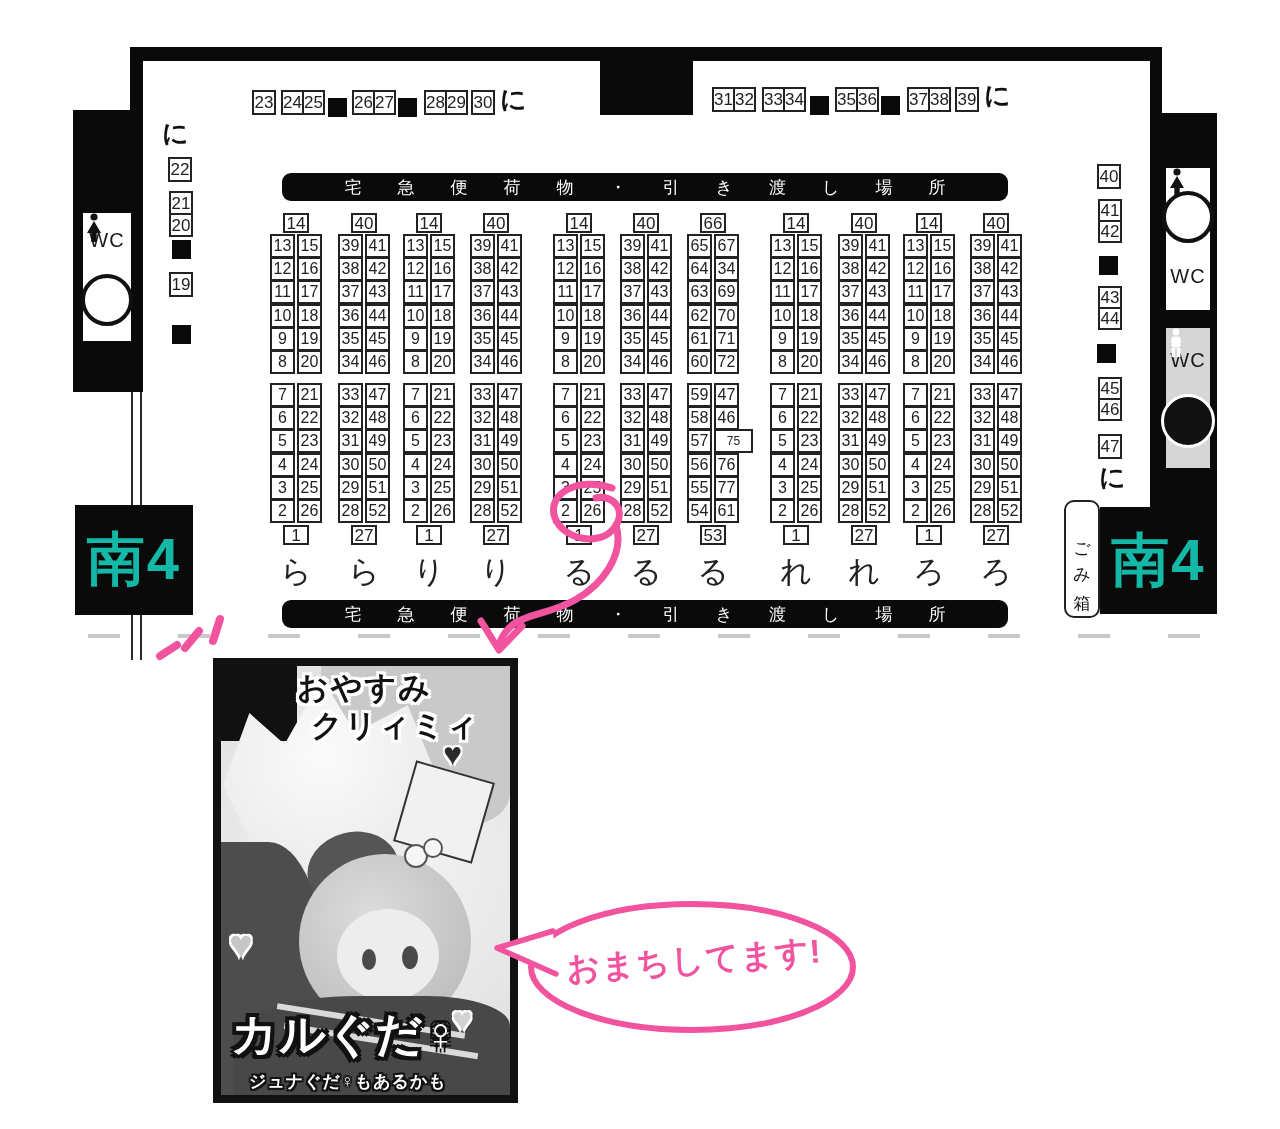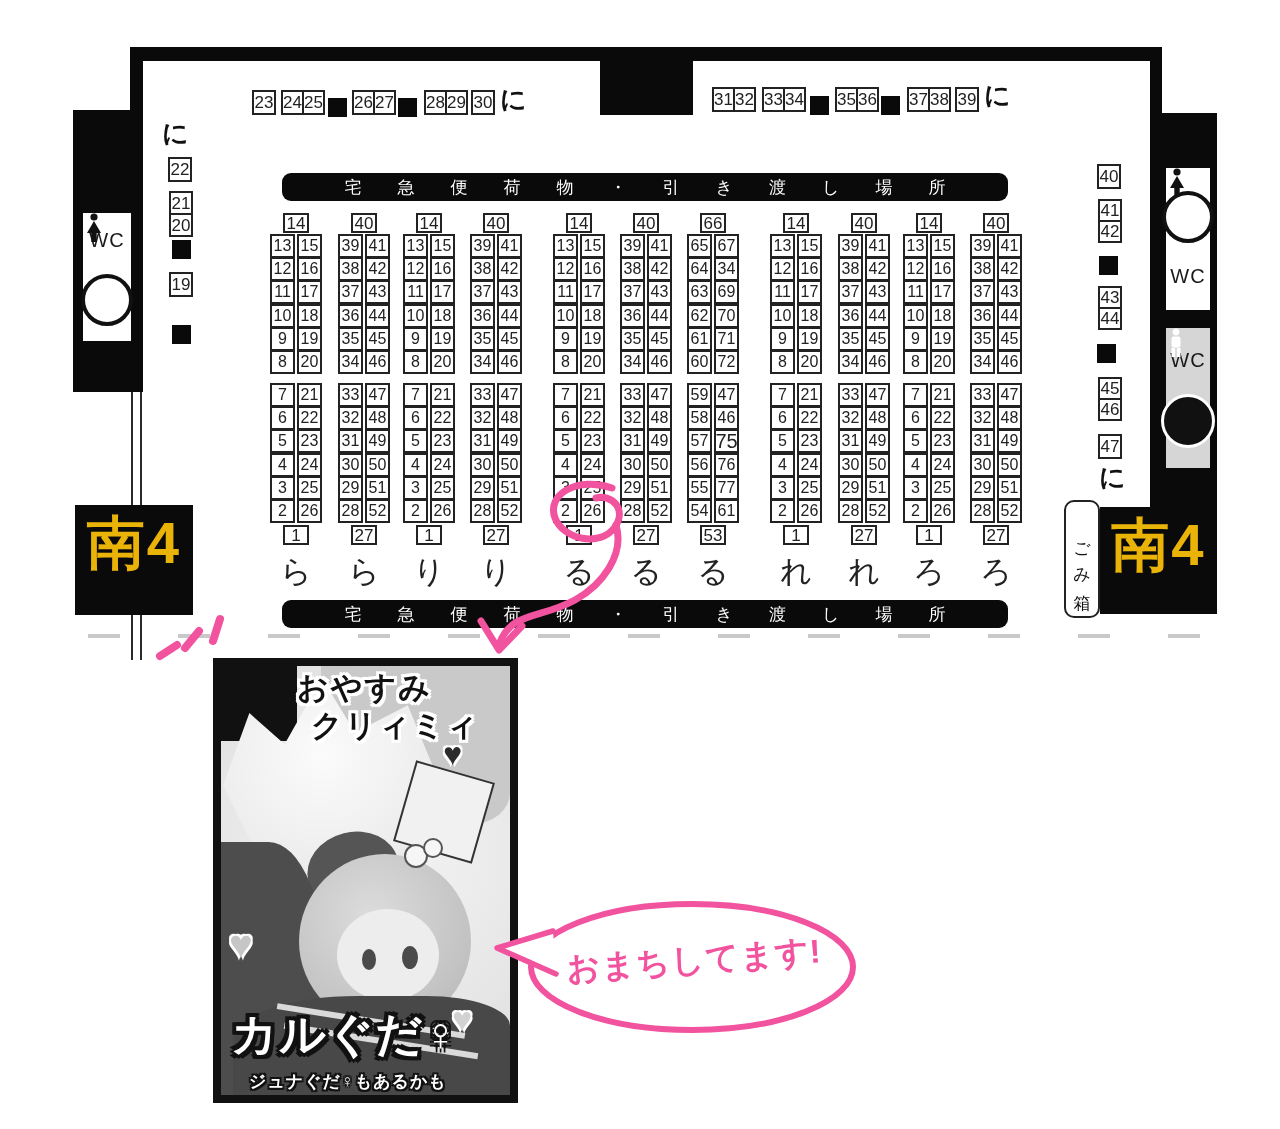--- a/index.html
+++ b/index.html
@@ -9,21 +9,21 @@
   .wall{position:absolute;background:#0a0a0a;}
   .seat{position:absolute;box-sizing:border-box;border:2px solid #222;background:#fff;
         display:flex;align-items:center;justify-content:center;
         font-size:17px;color:#222;line-height:1;}
   .pillar{position:absolute;width:19px;height:19px;background:#0a0a0a;}
   .entr{position:absolute;font-size:26px;font-weight:700;color:#111;}
   .rowletter{position:absolute;font-size:31px;color:#222;text-align:center;width:52px;}
   .banner{position:absolute;height:28px;background:#0a0a0a;border-radius:9px;color:#fff;
           display:flex;align-items:center;justify-content:center;font-size:17px;
           letter-spacing:36px;text-indent:36px;white-space:nowrap;overflow:hidden;}
-  .hallbox{position:absolute;background:#0a0a0a;color:#eab308;display:flex;align-items:flex-start;
+  .hallbox{position:absolute;background:#0a0a0a;color:#14b8a6;display:flex;align-items:center;
            justify-content:center;font-size:58px;font-weight:900;letter-spacing:2px;}
   .wcroom{position:absolute;display:flex;flex-direction:column;align-items:center;
           justify-content:center;gap:22px;}
   .wctext{font-size:20px;color:#1a1a1a;letter-spacing:1px;font-weight:400;}
   .personcircle{width:52px;height:52px;border-radius:50%;border:4px solid #111;background:#fff;
                 display:flex;align-items:center;justify-content:center;}
   .trash{position:absolute;box-sizing:border-box;border:2px solid #222;border-radius:10px;
          background:#fff;writing-mode:vertical-rl;text-orientation:upright;
          display:flex;align-items:center;justify-content:center;font-size:17px;color:#111;
          letter-spacing:6px;}
@@ -339,21 +339,21 @@
       <div class="seat" style="left: 714px; top: 303.6px; width: 25px; height: 24px; font-size: 16px;">70</div>
       <div class="seat" style="left: 687px; top: 326.8px; width: 25px; height: 24px; font-size: 16px;">61</div>
       <div class="seat" style="left: 714px; top: 326.8px; width: 25px; height: 24px; font-size: 16px;">71</div>
       <div class="seat" style="left: 687px; top: 350px; width: 25px; height: 24px; font-size: 16px;">60</div>
       <div class="seat" style="left: 714px; top: 350px; width: 25px; height: 24px; font-size: 16px;">72</div>
       <div class="seat" style="left: 687px; top: 383px; width: 25px; height: 24px; font-size: 16px;">59</div>
       <div class="seat" style="left: 714px; top: 383px; width: 25px; height: 24px; font-size: 16px;">47</div>
       <div class="seat" style="left: 687px; top: 406.2px; width: 25px; height: 24px; font-size: 16px;">58</div>
       <div class="seat" style="left: 714px; top: 406.2px; width: 25px; height: 24px; font-size: 16px;">46</div>
       <div class="seat" style="left: 687px; top: 429.4px; width: 25px; height: 24px; font-size: 16px;">57</div>
-      <div class="seat" style="left: 714px; top: 429.4px; width: 25px; height: 24px; font-size: 20px;">75</div>
+      <div class="seat" style="left: 714px; top: 429.4px; width: 39px; height: 24px; font-size: 12px;">75</div>
       <div class="seat" style="left: 687px; top: 452.6px; width: 25px; height: 24px; font-size: 16px;">56</div>
       <div class="seat" style="left: 714px; top: 452.6px; width: 25px; height: 24px; font-size: 16px;">76</div>
       <div class="seat" style="left: 687px; top: 475.8px; width: 25px; height: 24px; font-size: 16px;">55</div>
       <div class="seat" style="left: 714px; top: 475.8px; width: 25px; height: 24px; font-size: 16px;">77</div>
       <div class="seat" style="left: 687px; top: 499px; width: 25px; height: 24px; font-size: 16px;">54</div>
       <div class="seat" style="left: 714px; top: 499px; width: 25px; height: 24px; font-size: 16px;">61</div>
       <div class="seat" style="left: 700px; top: 525px; width: 26px; height: 20px;">53</div>
       <div class="rowletter" style="left: 687px; top: 551px;">る</div>
       <div class="seat" style="left: 783px; top: 213px; width: 26px; height: 20px;">14</div>
       <div class="seat" style="left: 770px; top: 234px; width: 25px; height: 24px; font-size: 16px;">13</div>

